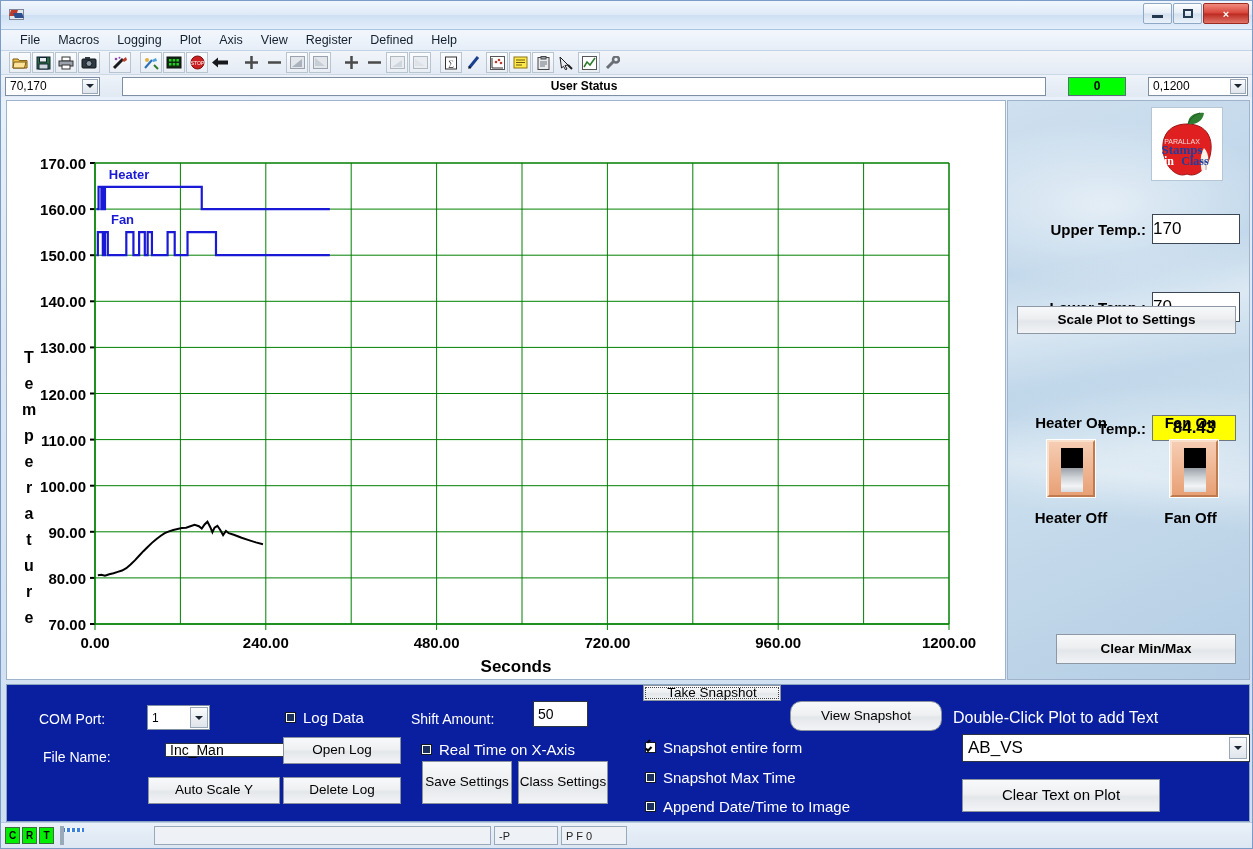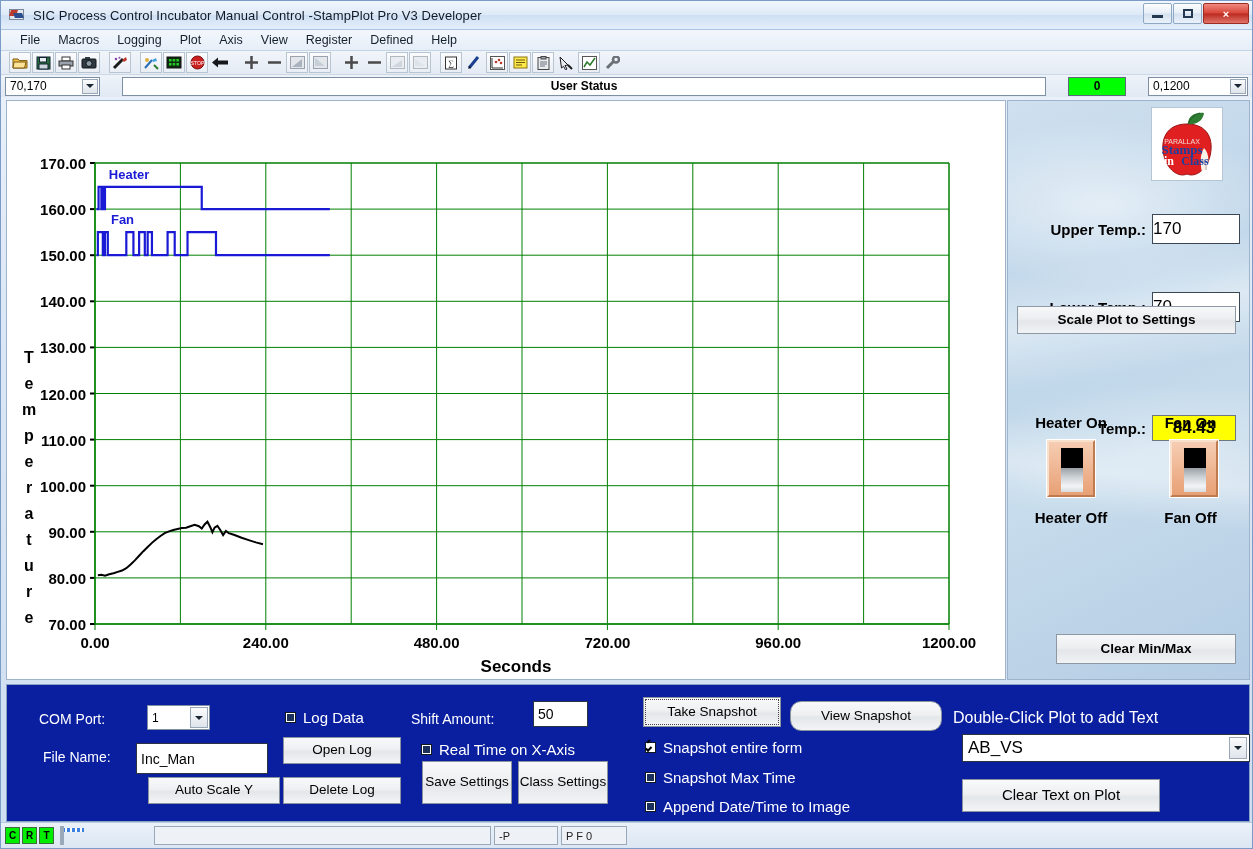--- a/index.html
+++ b/index.html
@@ -258,21 +258,20 @@
 <body>
 
 <div id="app">
 
   <div id="titlebar">
     <div class="ticon">
       <div class="sh1"></div>
         <div class="sh2"></div>
         <div class="sh3"></div>
     </div>
-    <span id="title-text">SIC Process Control Incubator Manual Control -StampPlot Pro V3 Developer</span>
     <div id="wbtns">
       <div class="wb">
           <i class="minglyph"></i>
         </div>
       <div class="wb">
           <i class="maxglyph"></i>
         </div>
       <div class="wb close">×</div>
     </div>
   </div>
@@ -616,21 +615,21 @@
 
     <div class="blbl" style="left:32px; top:26px;">COM Port:</div>
     <div class="combo" style="position:absolute; left:140px; top:20px; width:63px; height:25px;">
       <span>1</span>
       <span class="arrowbox" style="height:21px;width:18px;">
           <i class="caret"></i>
         </span>
     </div>
 
     <div class="blbl" style="left:36px; top:64px;">File Name:</div>
-    <div class="winput" style="left:129px; top:58px; width:132px; height:31px;">Inc_Man</div>
+    <div class="winput" style="left:158px; top:58px; width:132px; height:14px;">Inc_Man</div>
 
     <div class="gbtn" style="left:141px; top:92px; width:132px; height:27px;">Auto Scale Y</div>
 
     <div class="cbx" style="left:278px; top:24px;">
       <span class="box filled"></span>
       <span class="txt">Log Data</span>
     </div>
 
     <div class="gbtn" style="left:276px; top:52px; width:118px; height:27px;">Open Log</div>
     <div class="gbtn" style="left:276px; top:92px; width:118px; height:27px;">Delete Log</div>
@@ -643,21 +642,21 @@
       <span class="txt">Real Time on X-Axis</span>
     </div>
 
     <div class="gbtn" style="left:415px; top:76px; width:90px; height:43px;">
       <span>Save Settings</span>
     </div>
     <div class="gbtn" style="left:511px; top:76px; width:90px; height:43px;">
       <span>Class Settings</span>
     </div>
 
-    <div class="gbtn focus" style="left:636px; top:12px; width:138px; height:30px;">Take Snapshot</div>
+    <div class="gbtn focus" style="left:636px; top:0; width:138px; height:16px;">Take Snapshot</div>
     <div class="gbtn" style="left:783px; top:16px; width:152px; height:30px;border-radius:11px;">View Snapshot</div>
 
     <div class="cbx" style="left:638px; top:54px;">
       <span class="box checked"></span>
       <span class="txt">Snapshot entire form</span>
     </div>
     <div class="cbx" style="left:638px; top:84px;">
       <span class="box filled"></span>
       <span class="txt">Snapshot Max Time</span>
     </div>

